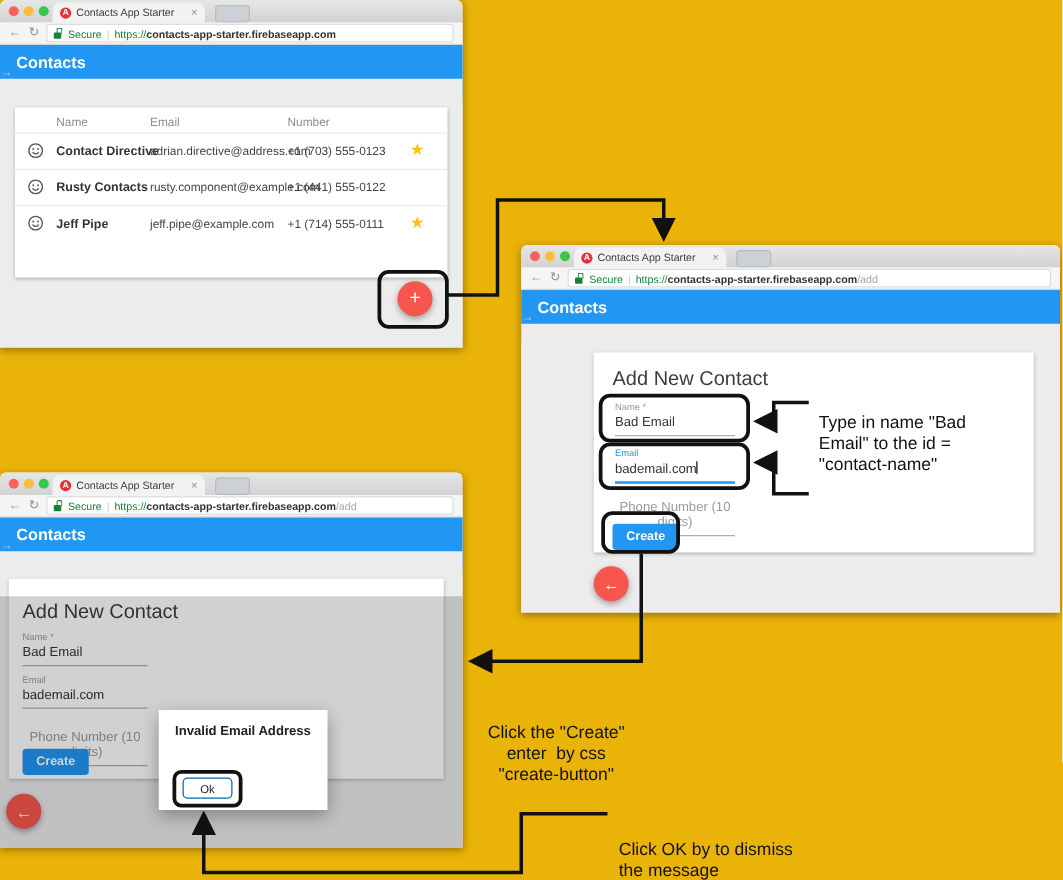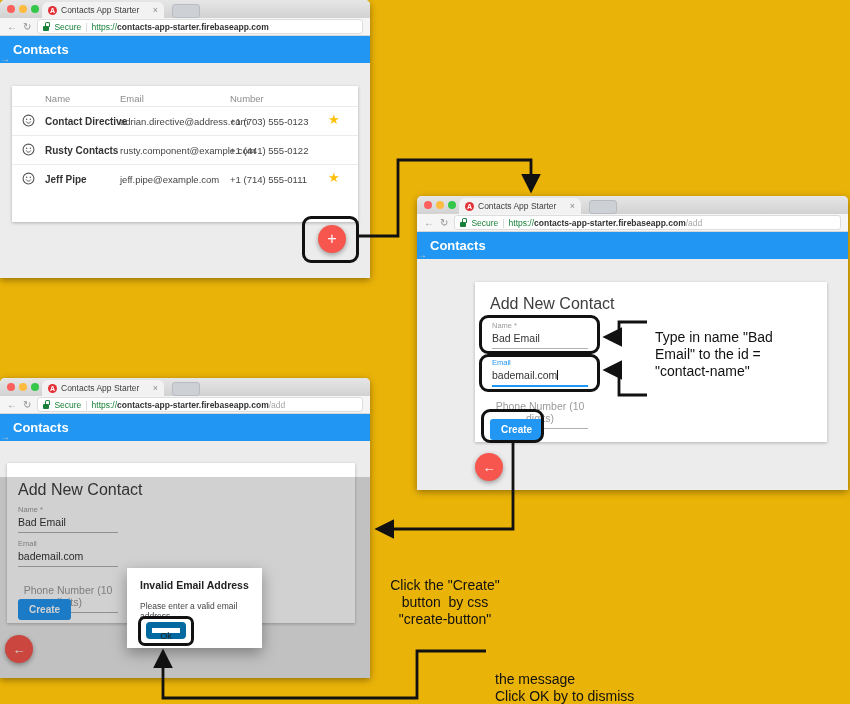--- a/index.html
+++ b/index.html
@@ -77,21 +77,21 @@
           padding:5px 11px;border-radius:3px;font-family:inherit;}
   .formcard2 .create{left:15px;top:137px;}
   .formcard3 .create{left:11px;top:136px;}
 
   
   .dim{position:absolute;left:0;right:0;top:36px;bottom:0;background:rgba(0,0,0,.18);z-index:2;}
   .modal{position:absolute;left:127px;top:127px;width:135px;height:80px;background:#fff;
          box-shadow:0 5px 14px rgba(0,0,0,.35);z-index:3;}
   .mtitle{position:absolute;left:13px;top:11px;font-size:10.5px;font-weight:bold;color:#222;}
   .mbody{position:absolute;left:13px;top:33px;font-size:8.5px;color:#444;}
-  .okbtn{position:absolute;left:19px;top:54px;width:40px;height:17px;background:#fff;border:6px solid #0369a1;
+  .okbtn{position:absolute;left:19px;top:54px;width:40px;height:17px;background:#fff;border:1px solid #0369a1;
          border-radius:4px;font-size:9px;color:#222;text-align:center;line-height:15px;box-sizing:border-box;font-family:inherit;}
 
   
   .hl{position:absolute;border:3px solid #111;border-radius:9px;z-index:10;box-sizing:border-box;pointer-events:none;}
   #hl-fab{left:302px;top:216px;width:57px;height:47px;}
   #hl-name{left:479px;top:315px;width:121px;height:39px;}
   #hl-email{left:479px;top:354px;width:121px;height:38px;}
   #hl-create{left:481px;top:409px;width:63px;height:34px;}
   #hl-ok{left:138px;top:616px;width:56px;height:30px;border-radius:7px;}
   #arrows{position:absolute;left:0;top:0;width:850px;height:704px;z-index:9;pointer-events:none;}
@@ -266,21 +266,20 @@
           <span class="fvalue ph">Phone Number (10 digits)</span>
         </div>
         <button class="create">Create</button>
       </div>
       <button class="fab back3">
           <span>←</span>
         </button>
       <div class="dim"></div>
       <div class="modal">
         <div class="mtitle">Invalid Email Address</div>
-        <div class="mbody">Please enter a valid email address.</div>
         <button class="okbtn">Ok</button>
       </div>
     </div>
   </div>
 
   <div class="hl" id="hl-fab"></div>
   <div class="hl" id="hl-name"></div>
   <div class="hl" id="hl-email"></div>
   <div class="hl" id="hl-create"></div>
   <div class="hl" id="hl-ok"></div>
@@ -295,19 +294,19 @@
     <polyline points="647,322 619,322 619,337 608,337" fill="none" stroke="#111" stroke-width="2.8" marker-end="url(#arr)"></polyline>
     <polyline points="647,395 619,395 619,370 608,370" fill="none" stroke="#111" stroke-width="2.8" marker-end="url(#arr)"></polyline>
     <polyline points="513,443 513,529 380,529" fill="none" stroke="#111" stroke-width="2.8" marker-end="url(#arr)"></polyline>
     <polyline points="486,651 417,651 417,698 163,698 163,654" fill="none" stroke="#111" stroke-width="2.8" marker-end="url(#arr)"></polyline>
   </svg>
 
   <div class="ann" id="ann2">
     <div>Type in name "Bad</div><div>Email" to the id =</div><div>"contact-name"</div>
   </div>
   <div class="ann center" id="ann4">
-    <div>Click the "Create"</div><div>button  by css</div><div>"create-button"</div>
+    <div>Click the "Create"</div><div>enter  by css</div><div>"create-button"</div>
   </div>
   <div class="ann" id="ann5">
-    <div>the message</div><div>Click OK by to dismiss</div>
+    <div>Click OK by to dismiss</div><div>the message</div>
   </div>
 
 </div>
 
 </body></html>

